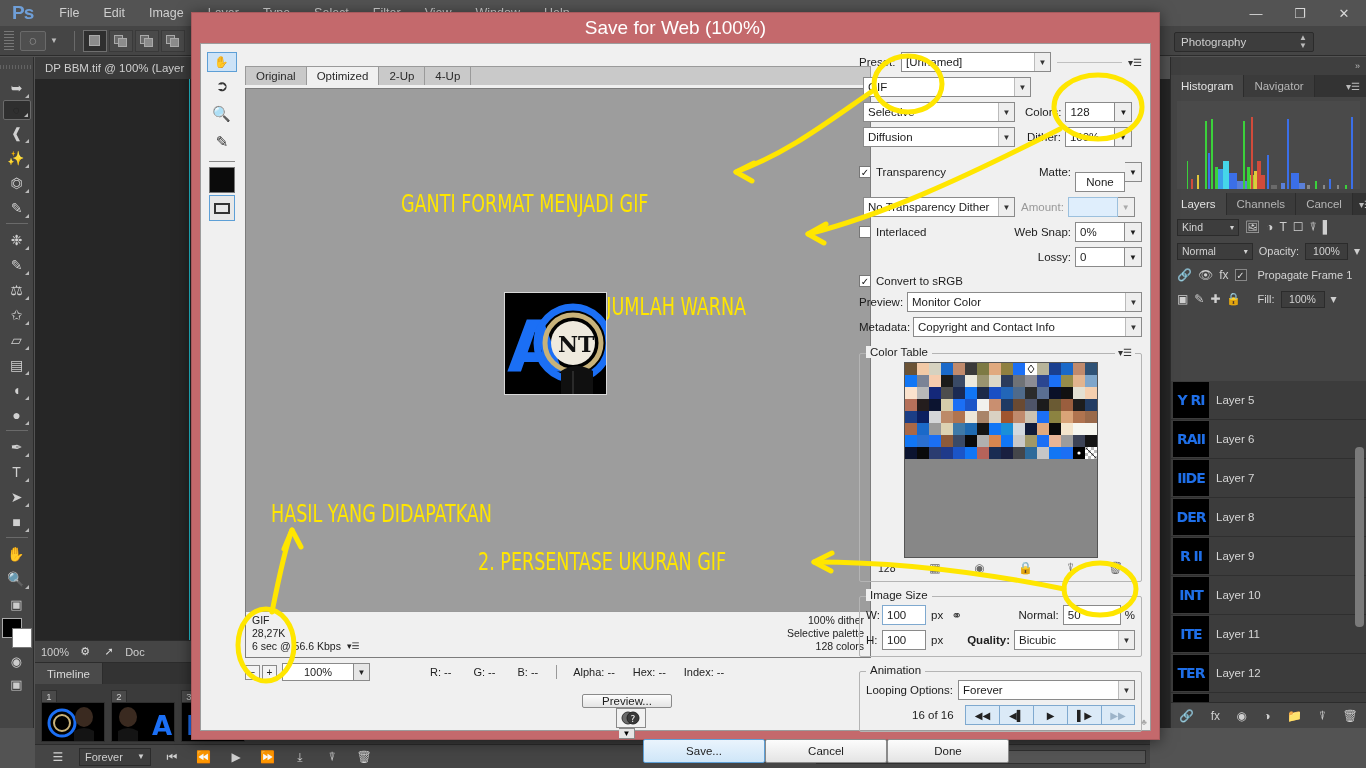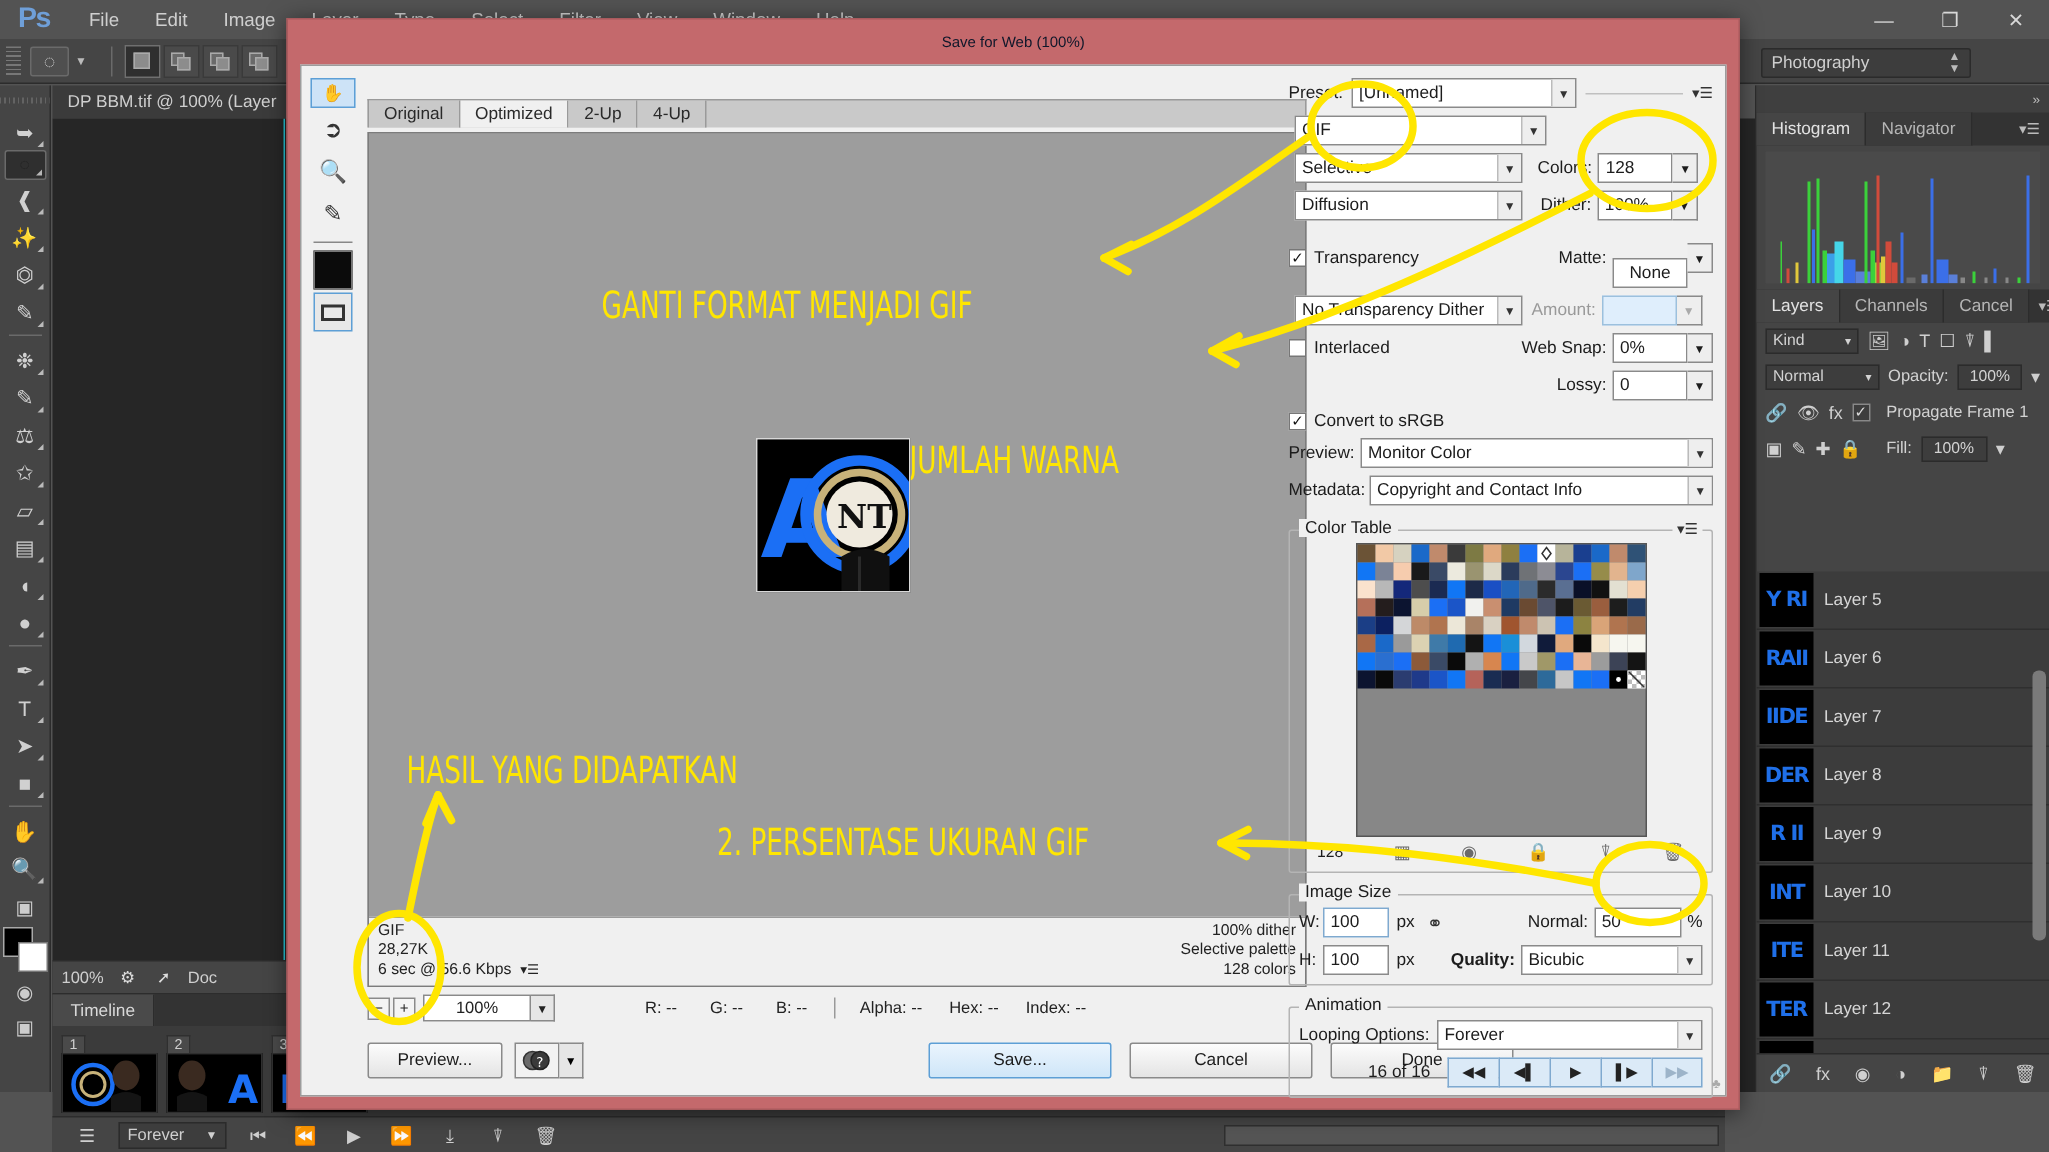--- a/index.html
+++ b/index.html
@@ -139,21 +139,21 @@
   .layers-foot { position:absolute;left:0;right:0;bottom:0;height:26px;background:#454545;
      display:flex;align-items:center;justify-content:space-around;color:#cfcfcf;font-size:12px;border-top:1px solid #2c2c2c;}
   .lscroll { position:absolute; right:2px; top:330px; width:9px; height:300px; }
   .lscroll .thumb { position:absolute; left:0; top:60px; width:9px;height:180px;background:#7a7a7a;border-radius:4px;}
 
   
   .sfw {
     position:absolute; left:191px; top:12px; width:969px; height:728px;
     background:#c4696c; border:1px solid #a85a5d; box-shadow:0 2px 14px rgba(0,0,0,.5);
   }
-  .sfw-title { height:30px; color:#0f172a; font-size:10px; display:flex;align-items:center;justify-content:center;
+  .sfw-title { height:30px; color:#ffffff; font-size:19px; display:flex;align-items:center;justify-content:center;
     font-family:"Liberation Sans", sans-serif; }
   .sfw-body { position:absolute; left:8px; top:30px; right:8px; bottom:8px; background:#f0f0f0;
     border:1px solid #9c9c9c; }
 
   .sfw-tools { position:absolute; left:6px; top:8px; width:32px; }
   .sfwt { width:30px;height:28px;display:flex;align-items:center;justify-content:center;
      color:#333;font-size:15px; }
   .sfwt.sel { background:#cde3f7; border:1px solid #5d9fd6; }
   .sfw-tdiv { width:26px;height:1px;background:#888;margin:5px 2px; }
   .sfw-swatch { width:26px;height:26px;background:#0b0b0b;border:1px solid #777;margin:2px; }
@@ -187,21 +187,21 @@
   .zbtn { width:15px;height:15px;border:1px solid #8a8a8a;background:#f4f4f4;display:flex;
      align-items:center;justify-content:center;font-size:10px;margin-right:2px;}
   .zfield { width:72px;height:18px;border:1px solid #8a8a8a;background:#fff;display:flex;align-items:center;
      justify-content:center;font-size:11px;margin-left:3px;}
   .zarrow { width:16px;height:18px;border:1px solid #8a8a8a;border-left:none;background:#e6e6e6;
      display:flex;align-items:center;justify-content:center;font-size:8px;}
   .cvals { display:flex; gap:22px; margin-left:60px; font-size:11px; color:#222;}
   .cvals2 { display:flex; gap:18px; margin-left:16px; font-size:11px; color:#222;}
   .vdiv { width:1px;height:14px;background:#999;margin-left:18px;}
 
-  .btnrow { position:absolute; left:44px; bottom:10px; width:764px; height:26px; display:flex; align-items:center; }
+  .btnrow { position:absolute; left:44px; bottom:10px; width:764px; height:26px; display:flex; align-items:center;flex-direction:column; }
   .pbtn { height:24px; border:1px solid #8a8a8a; background:linear-gradient(#fcfcfc,#e4e4e4);
      font-size:11.5px; color:#1c1c1c; display:flex;align-items:center;justify-content:center;
      border-radius:2px; }
   .pbtn.primary { border:1px solid #5d9fd6; background:linear-gradient(#eaf4fd,#cfe6f8); }
   .prevbtn { width:90px; }
   .browsbtn { width:30px; margin-left:8px; border:1px solid #8a8a8a; background:#f2f2f2;
      display:flex;align-items:center;justify-content:center; height:24px;}
   .browsarr { width:16px;height:24px;border:1px solid #8a8a8a;border-left:none;background:#e6e6e6;
      display:flex;align-items:center;justify-content:center;font-size:8px;}
 
@@ -666,21 +666,21 @@
       <div class="btnrow">
         <div class="pbtn prevbtn">Preview...</div>
         <div class="browsbtn">
           <svg width="20" height="18" viewBox="0 0 20 18">
             <circle cx="7" cy="9" r="6" fill="#6a6a6a" stroke="#333"></circle>
             <circle cx="12" cy="9" r="6" fill="#3a3a3a" stroke="#222"></circle>
             <text x="9.5" y="13" fill="#fff" font-size="9" font-family="DejaVu Sans">?</text>
           </svg>
         </div>
         <div class="browsarr">▼</div>
-        <div style="margin-left:auto; display:flex; gap:12px;">
+        <div style="margin-left:auto; display:flex; ">
           <div class="pbtn primary" style="width:122px;">Save...</div>
           <div class="pbtn" style="width:122px;">Cancel</div>
           <div class="pbtn" style="width:122px;">Done</div>
         </div>
       </div>
 
       <div class="opt">
 
         <div class="row">
           <span class="lbl" style="width:42px;">Preset:</span>

